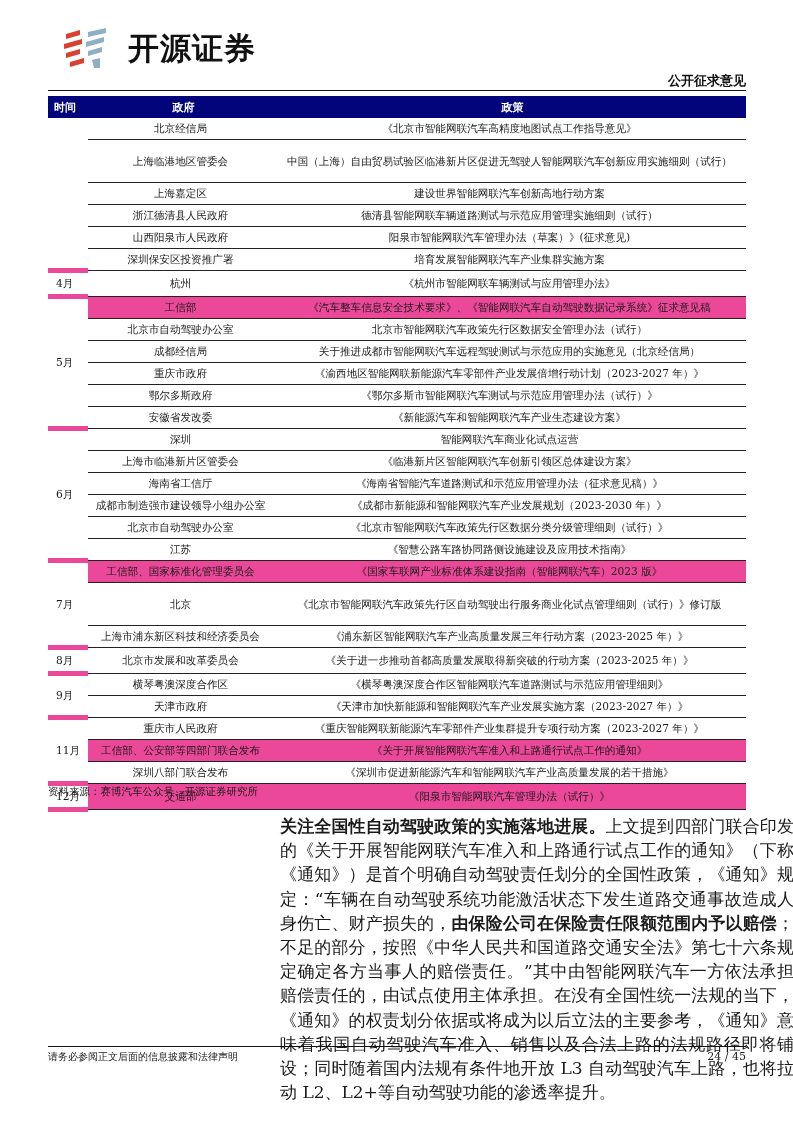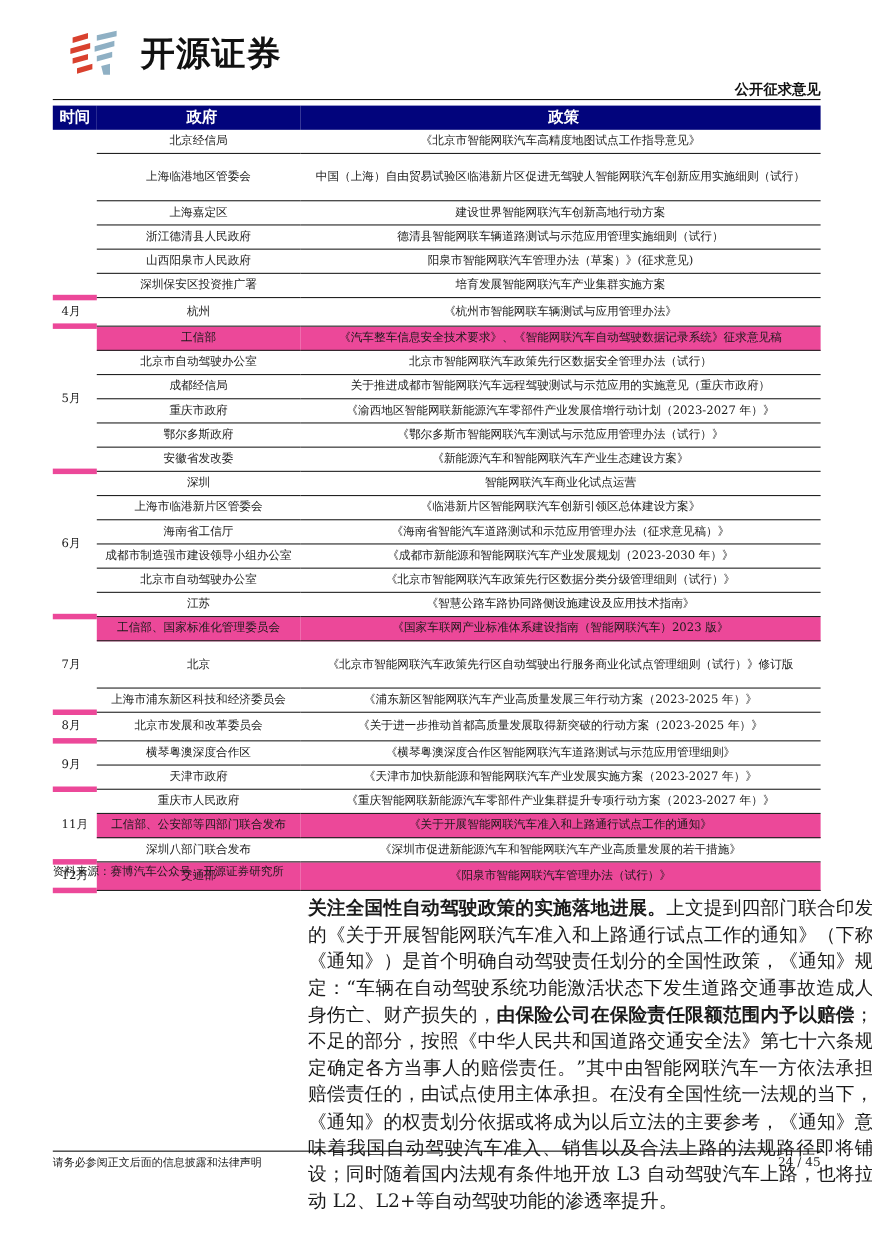--- a/index.html
+++ b/index.html
@@ -7,21 +7,21 @@
   body { position: relative; font-family: "DejaVu Serif", "Liberation Serif", serif; color: #1a1a1a; overflow: hidden; }
 
   .logo { position: absolute; left: 62px; top: 26px; height: 44px; display: flex; align-items: flex-end; }
   .logo-mark { width: 58px; height: 44px; position: relative; }
   .logo-text { font-family: "DejaVu Sans", "Liberation Sans", sans-serif; font-weight: bold; font-size: 31px; letter-spacing: 1px; color: #111; margin-left: 8px; }
 
   .report-type { position: absolute; right: 47px; top: 72px; font-size: 13px; font-weight: bold; color: #111; }
   .header-rule { position: absolute; left: 48px; right: 47px; top: 90px; height: 0; border-top: 1.5px solid #111; }
 
   table.policy { position: absolute; left: 48px; top: 96px; width: 698px; border-collapse: collapse; font-size: 10.6px; }
-  table.policy th { background: #02047c; color: #fff; font-weight: bold; height: 22px; font-size: 14px; text-align: left; padding-left: 6px; }
+  table.policy th { background: #02047c; color: #fff; font-weight: bold; height: 22px; font-size: 11px; text-align: left; padding-left: 6px; }
   table.policy th.c-gov { text-align: center; }
   table.policy th.c-pol { text-align: center; }
   table.policy td { height: 21.2px; text-align: center; vertical-align: middle; line-height: 21px; border-bottom: 1px solid #222; }
   table.policy td.month { text-align: left; padding-left: 8px; width: 40px; border-bottom: 5px solid #ec4899; }
   table.policy td.gov { width: 185px; }
   table.policy tr.hl td.gov, table.policy tr.hl td.pol { background: #ec4899; }
   table.policy tr.tall td { height: 43px; }
   table.policy tr.tall td.pol { line-height: 21px; padding: 0 4px; }
 
   .source { position: absolute; left: 48px; top: 785px; font-size: 10.5px; }
@@ -96,21 +96,21 @@
         <td class="month" rowspan="6">5月</td>
         <td class="gov">工信部</td>
         <td class="pol">《汽车整车信息安全技术要求》、《智能网联汽车自动驾驶数据记录系统》征求意见稿</td>
       </tr>
       <tr>
         <td class="gov">北京市自动驾驶办公室</td>
         <td class="pol">北京市智能网联汽车政策先行区数据安全管理办法（试行）</td>
       </tr>
       <tr>
         <td class="gov">成都经信局</td>
-        <td class="pol">关于推进成都市智能网联汽车远程驾驶测试与示范应用的实施意见（重庆市政府）</td>
+        <td class="pol">关于推进成都市智能网联汽车远程驾驶测试与示范应用的实施意见（北京经信局）</td>
       </tr>
       <tr>
         <td class="gov">重庆市政府</td>
         <td class="pol">《渝西地区智能网联新能源汽车零部件产业发展倍增行动计划（2023-2027 年）》</td>
       </tr>
       <tr>
         <td class="gov">鄂尔多斯政府</td>
         <td class="pol">《鄂尔多斯市智能网联汽车测试与示范应用管理办法（试行）》</td>
       </tr>
       <tr>

